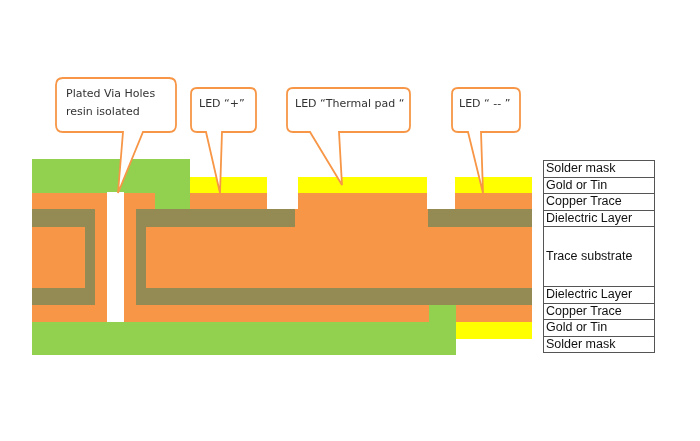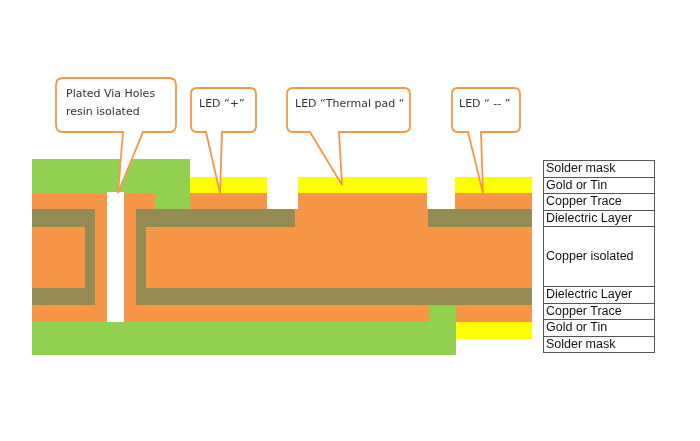--- a/index.html
+++ b/index.html
@@ -80,21 +80,21 @@
   <tr>
         <td>Gold or Tin</td>
       </tr>
   <tr>
         <td>Copper Trace</td>
       </tr>
   <tr>
         <td>Dielectric Layer</td>
       </tr>
   <tr>
-        <td class="tall">Copper isolated</td>
+        <td class="tall">Trace substrate</td>
       </tr>
   <tr>
         <td>Dielectric Layer</td>
       </tr>
   <tr>
         <td>Copper Trace</td>
       </tr>
   <tr>
         <td>Gold or Tin</td>
       </tr>

